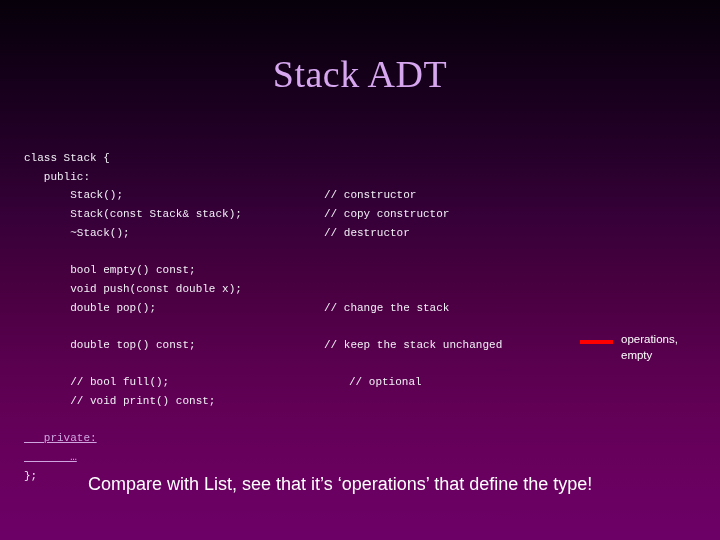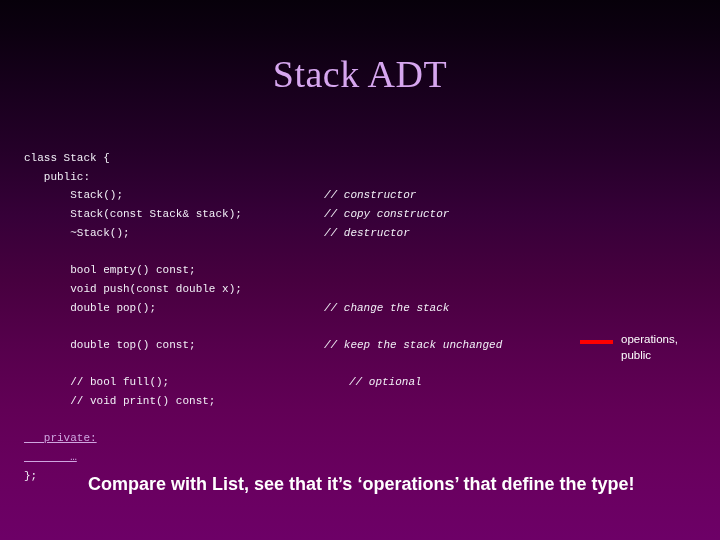--- a/index.html
+++ b/index.html
@@ -64,21 +64,20 @@
     position: relative;
     white-space: pre;
   }
   .code-line.blank {
     height: 18.7px;
   }
   .cmt {
     position: absolute;
     top: 0;
     white-space: pre;
-    font-style: italic;
   }
   .dim {
     color: #cfa6e0;
     text-decoration: underline;
   }
 
   
   #annotation {
     position: absolute;
     left: 580px;
@@ -107,38 +106,38 @@
     display: block;
   }
 
   
   #caption {
     position: absolute;
     left: 88px;
     top: 473px;
     font-family: "Liberation Sans", sans-serif;
     font-size: 18px;
-    font-weight: bold;
+    font-weight: normal;
     line-height: 22px;
     color: #ffffff;
     white-space: nowrap;
   }
 </style>
 </head>
 <body>
 
 <div id="slide">
 
   <div id="title" style="color: rgb(214, 166, 239);">Stack ADT</div>
 
   <div id="code" style="color: rgb(242, 240, 247);"><div class="code-line"><span>class Stack {</span></div><div class="code-line"><span>   public:</span></div><div class="code-line"><span>       Stack();</span><span class="cmt" style="left: 300px;">// constructor</span></div><div class="code-line"><span>       Stack(const Stack&amp; stack);</span><span class="cmt" style="left: 300px;">// copy constructor</span></div><div class="code-line"><span>       ~Stack();</span><span class="cmt" style="left: 300px;">// destructor</span></div><div class="code-line blank"><span></span></div><div class="code-line"><span>       bool empty() const;</span></div><div class="code-line"><span>       void push(const double x);</span></div><div class="code-line"><span>       double pop();</span><span class="cmt" style="left: 300px;">// change the stack</span></div><div class="code-line blank"><span></span></div><div class="code-line"><span>       double top() const;</span><span class="cmt" style="left: 300px;">// keep the stack unchanged</span></div><div class="code-line blank"><span></span></div><div class="code-line"><span>       // bool full();</span><span class="cmt" style="left: 325px;">// optional</span></div><div class="code-line"><span>       // void print() const;</span></div><div class="code-line blank"><span></span></div><div class="code-line"><span class="dim" style="color: rgb(207, 166, 224);">   private:</span></div><div class="code-line"><span class="dim" style="color: rgb(207, 166, 224);">       …</span></div><div class="code-line"><span>};</span></div></div>
 
   <div id="annotation">
     <div id="red-line" style="background: rgb(254, 0, 0);"></div>
     <div id="annotation-text">
       <span>operations,</span>
-      <span>public</span>
+      <span>empty</span>
     </div>
   </div>
 
   <div id="caption">Compare with List, see that it’s ‘operations’ that define the type!</div>
 
 </div>
 
 </body></html>

